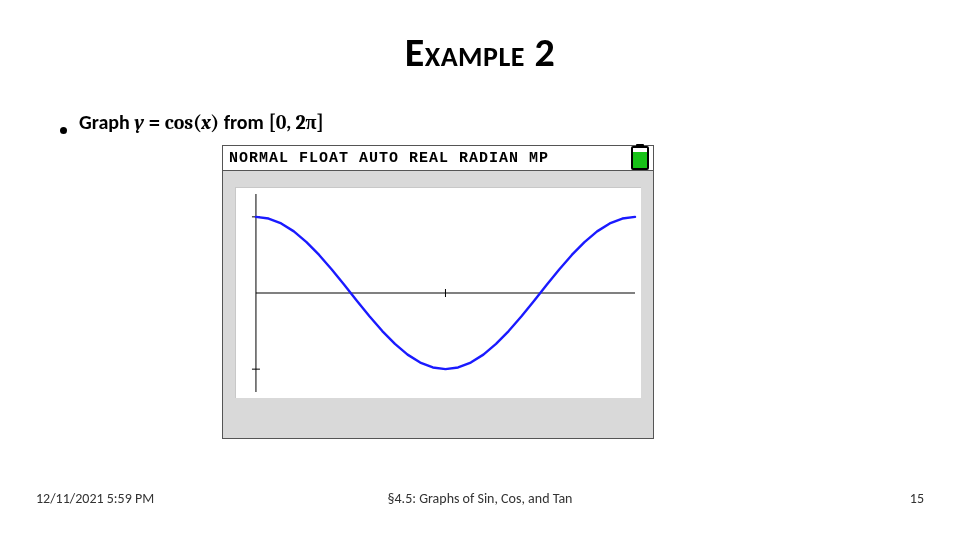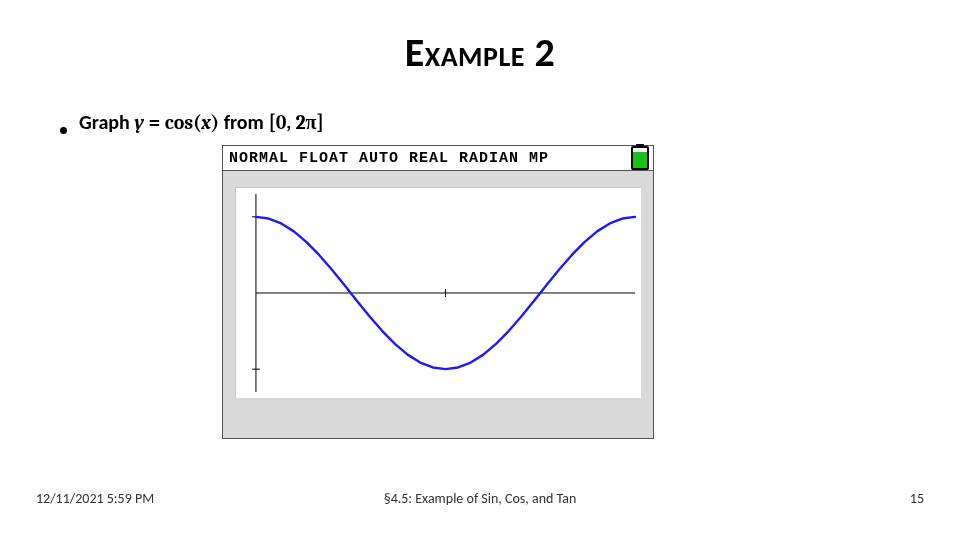--- a/index.html
+++ b/index.html
@@ -159,17 +159,17 @@
           <line x1="16" y1="181.15384615384616" x2="24" y2="181.15384615384616" stroke="#000" stroke-width="1"></line>
           <line x1="16" y1="28.846153846153875" x2="24" y2="28.846153846153875" stroke="#000" stroke-width="1"></line>
           <line x1="210" y1="101" x2="210" y2="109" stroke="#000" stroke-width="1"></line>
           <path d="M20.00 28.85 L32.66 30.51 L45.33 35.43 L58.00 43.39 L70.67 54.05 L83.33 66.92 L96.00 81.47 L108.67 97.04 L121.33 112.96 L134.00 128.53 L146.67 143.08 L159.33 155.95 L172.00 166.61 L184.67 174.57 L197.34 179.49 L210.00 181.15 L222.66 179.49 L235.33 174.57 L248.00 166.61 L260.67 155.95 L273.33 143.08 L286.00 128.53 L298.67 112.96 L311.33 97.04 L324.00 81.47 L336.67 66.92 L349.33 54.05 L362.00 43.39 L374.67 35.43 L387.33 30.51 L400.00 28.85 " fill="none" stroke="#1a1aff" stroke-width="2.4" stroke-linecap="round" stroke-linejoin="round"></path>
         </svg>
     </div>
   </div>
 
   <div class="footer">
     <div class="footer-left">12/11/2021 5:59 PM</div>
-    <div class="footer-center">§4.5: Example of Sin, Cos, and Tan</div>
+    <div class="footer-center">§4.5: Graphs of Sin, Cos, and Tan</div>
     <div class="footer-right">15</div>
   </div>
 
 </div>
 
 </body></html>

